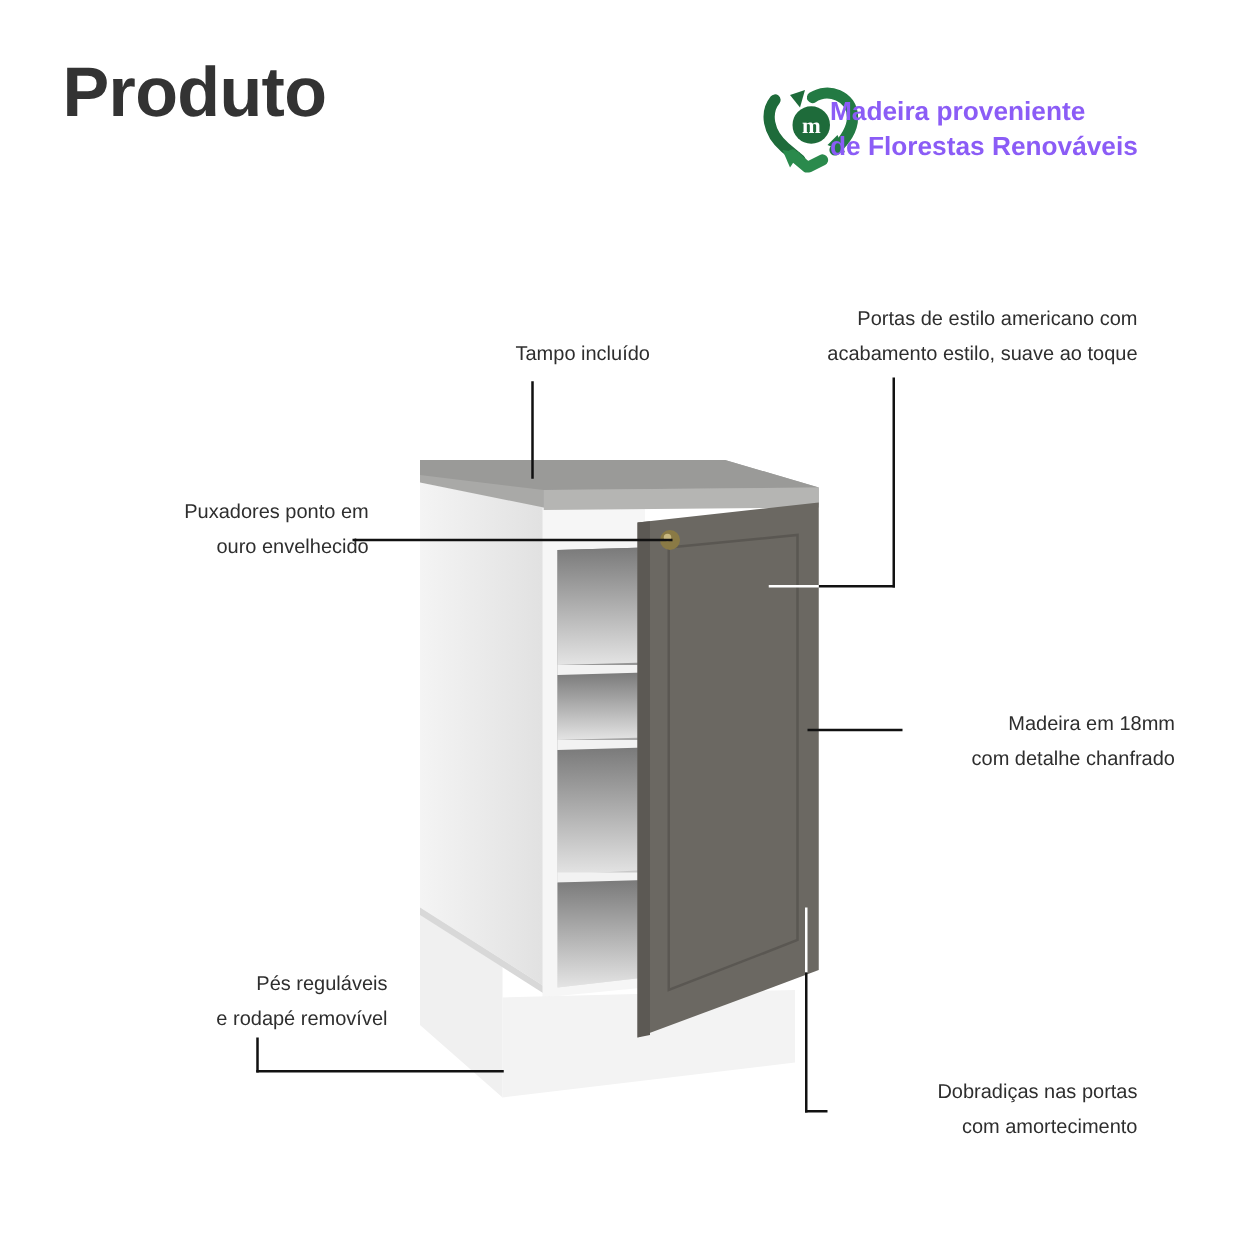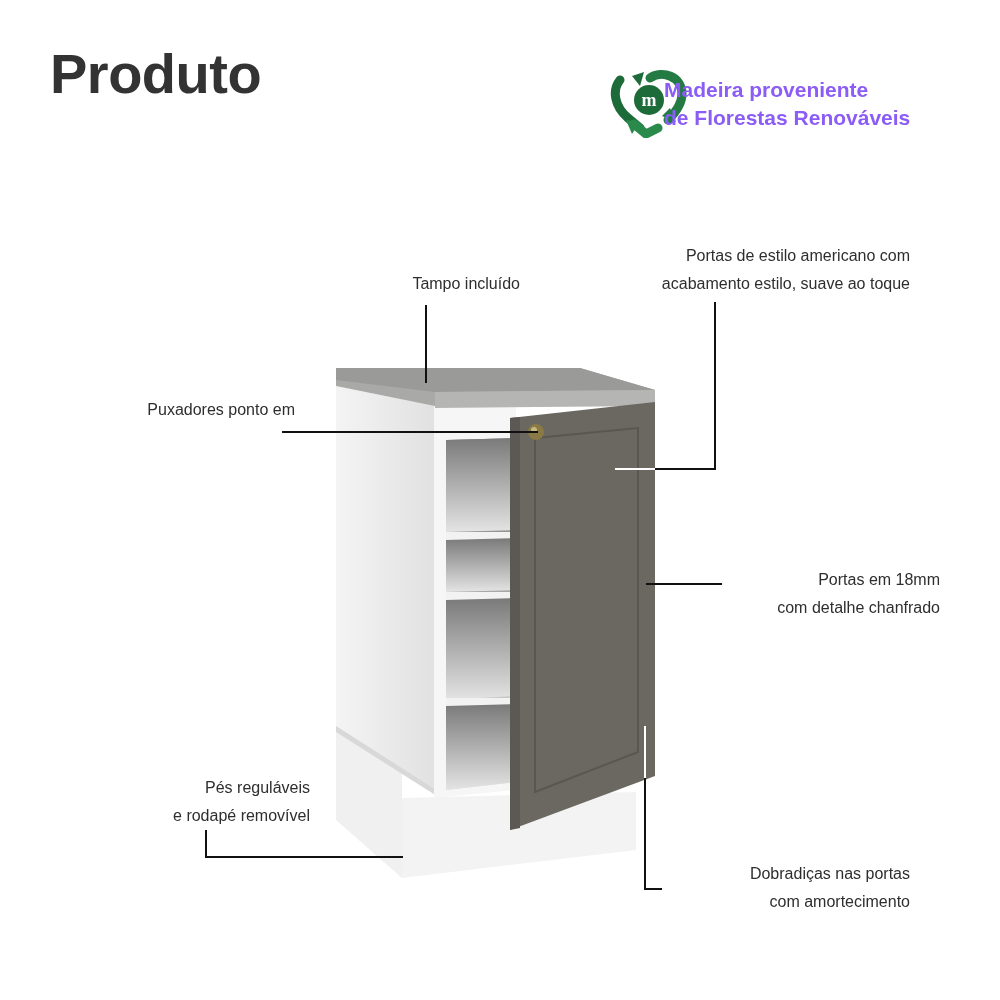--- a/index.html
+++ b/index.html
@@ -88,25 +88,26 @@
 <div class="abs label" style="left:520px;top:242px;width:390px;">
   <div>Portas de estilo americano com</div>
   <div>acabamento estilo, suave ao toque</div>
 </div>
 <div class="line" style="left:714px;top:302px;width:2px;height:168px;"></div>
 <div class="line" style="left:655px;top:468px;width:61px;height:2px;"></div>
 <div class="wline" style="left:615px;top:468px;width:40px;height:2px;"></div>
 
 <div class="abs label" style="left:55px;top:396px;width:240px;">
   <div>Puxadores ponto em</div>
+  <div>ouro envelhecido</div>
 </div>
 <div class="line" style="left:282px;top:431px;width:256px;height:2px;"></div>
 
 <div class="abs label" style="left:700px;top:566px;width:240px;">
-  <div>Portas em 18mm</div>
+  <div>Madeira em 18mm</div>
   <div>com detalhe chanfrado</div>
 </div>
 <div class="line" style="left:646px;top:583px;width:76px;height:2px;"></div>
 
 <div class="abs label" style="left:100px;top:774px;width:210px;">
   <div>Pés reguláveis</div>
   <div>e rodapé removível</div>
 </div>
 <div class="line" style="left:205px;top:830px;width:2px;height:28px;"></div>
 <div class="line" style="left:205px;top:856px;width:198px;height:2px;"></div>

